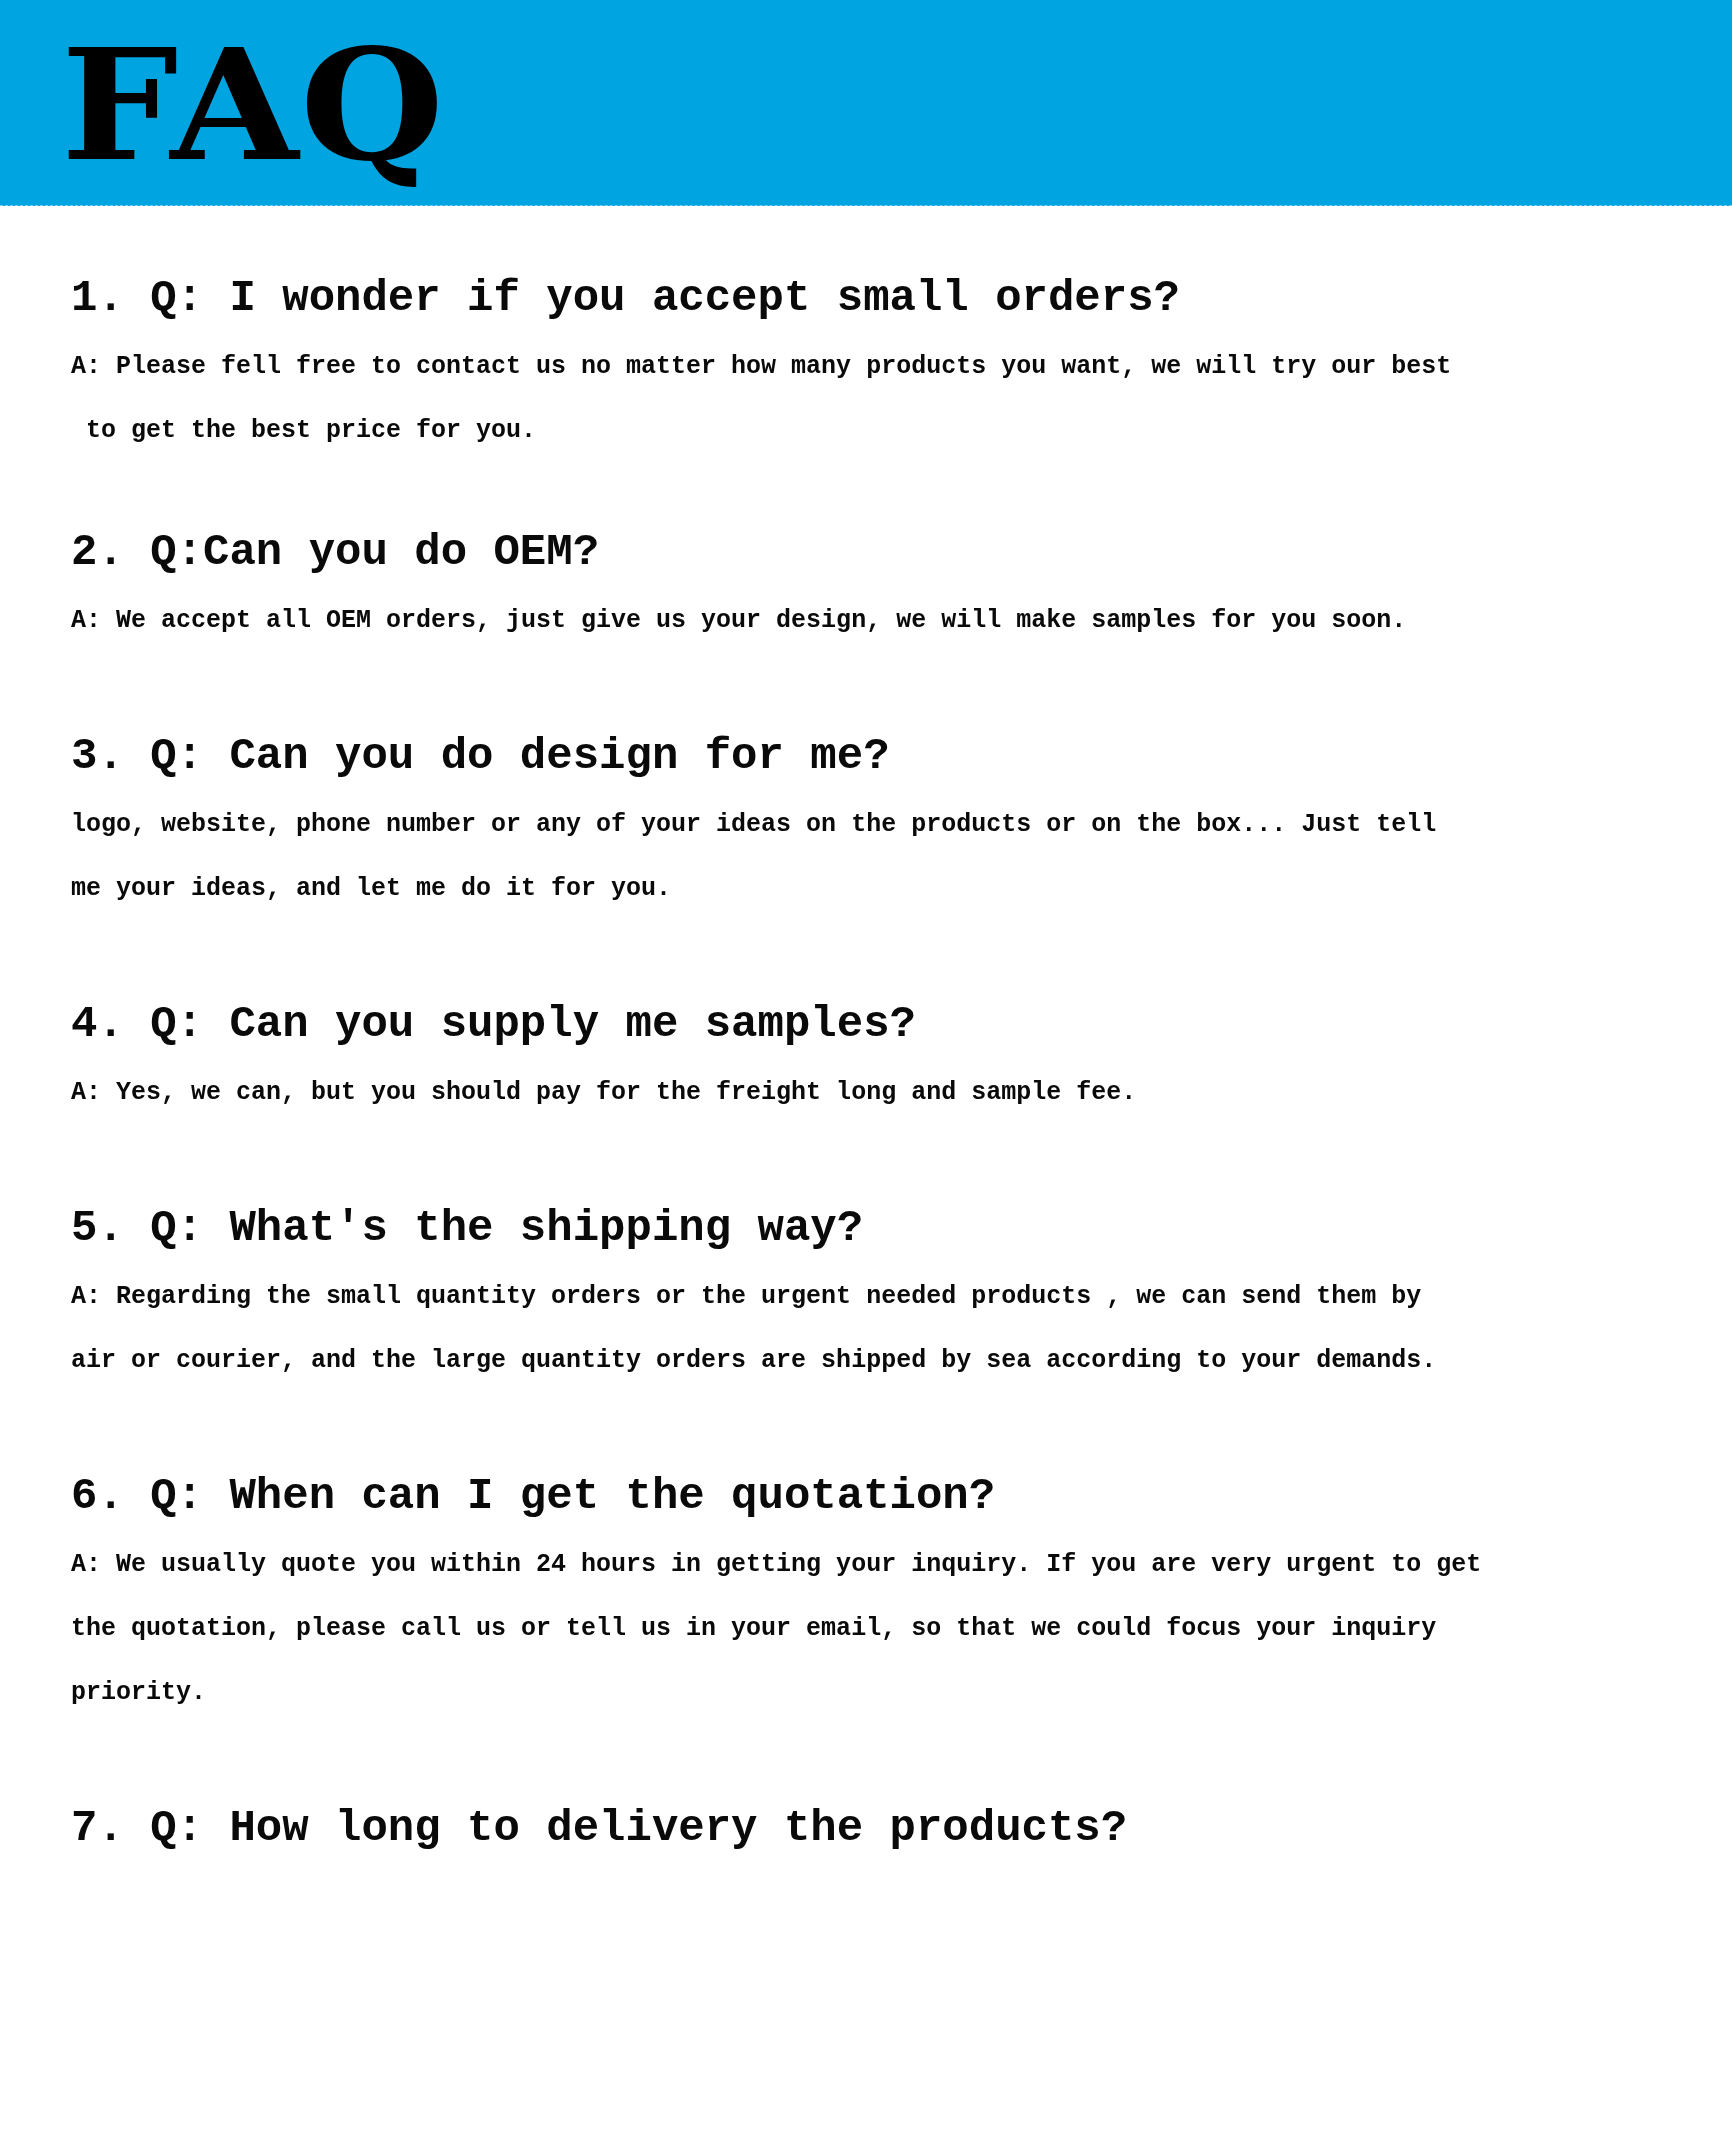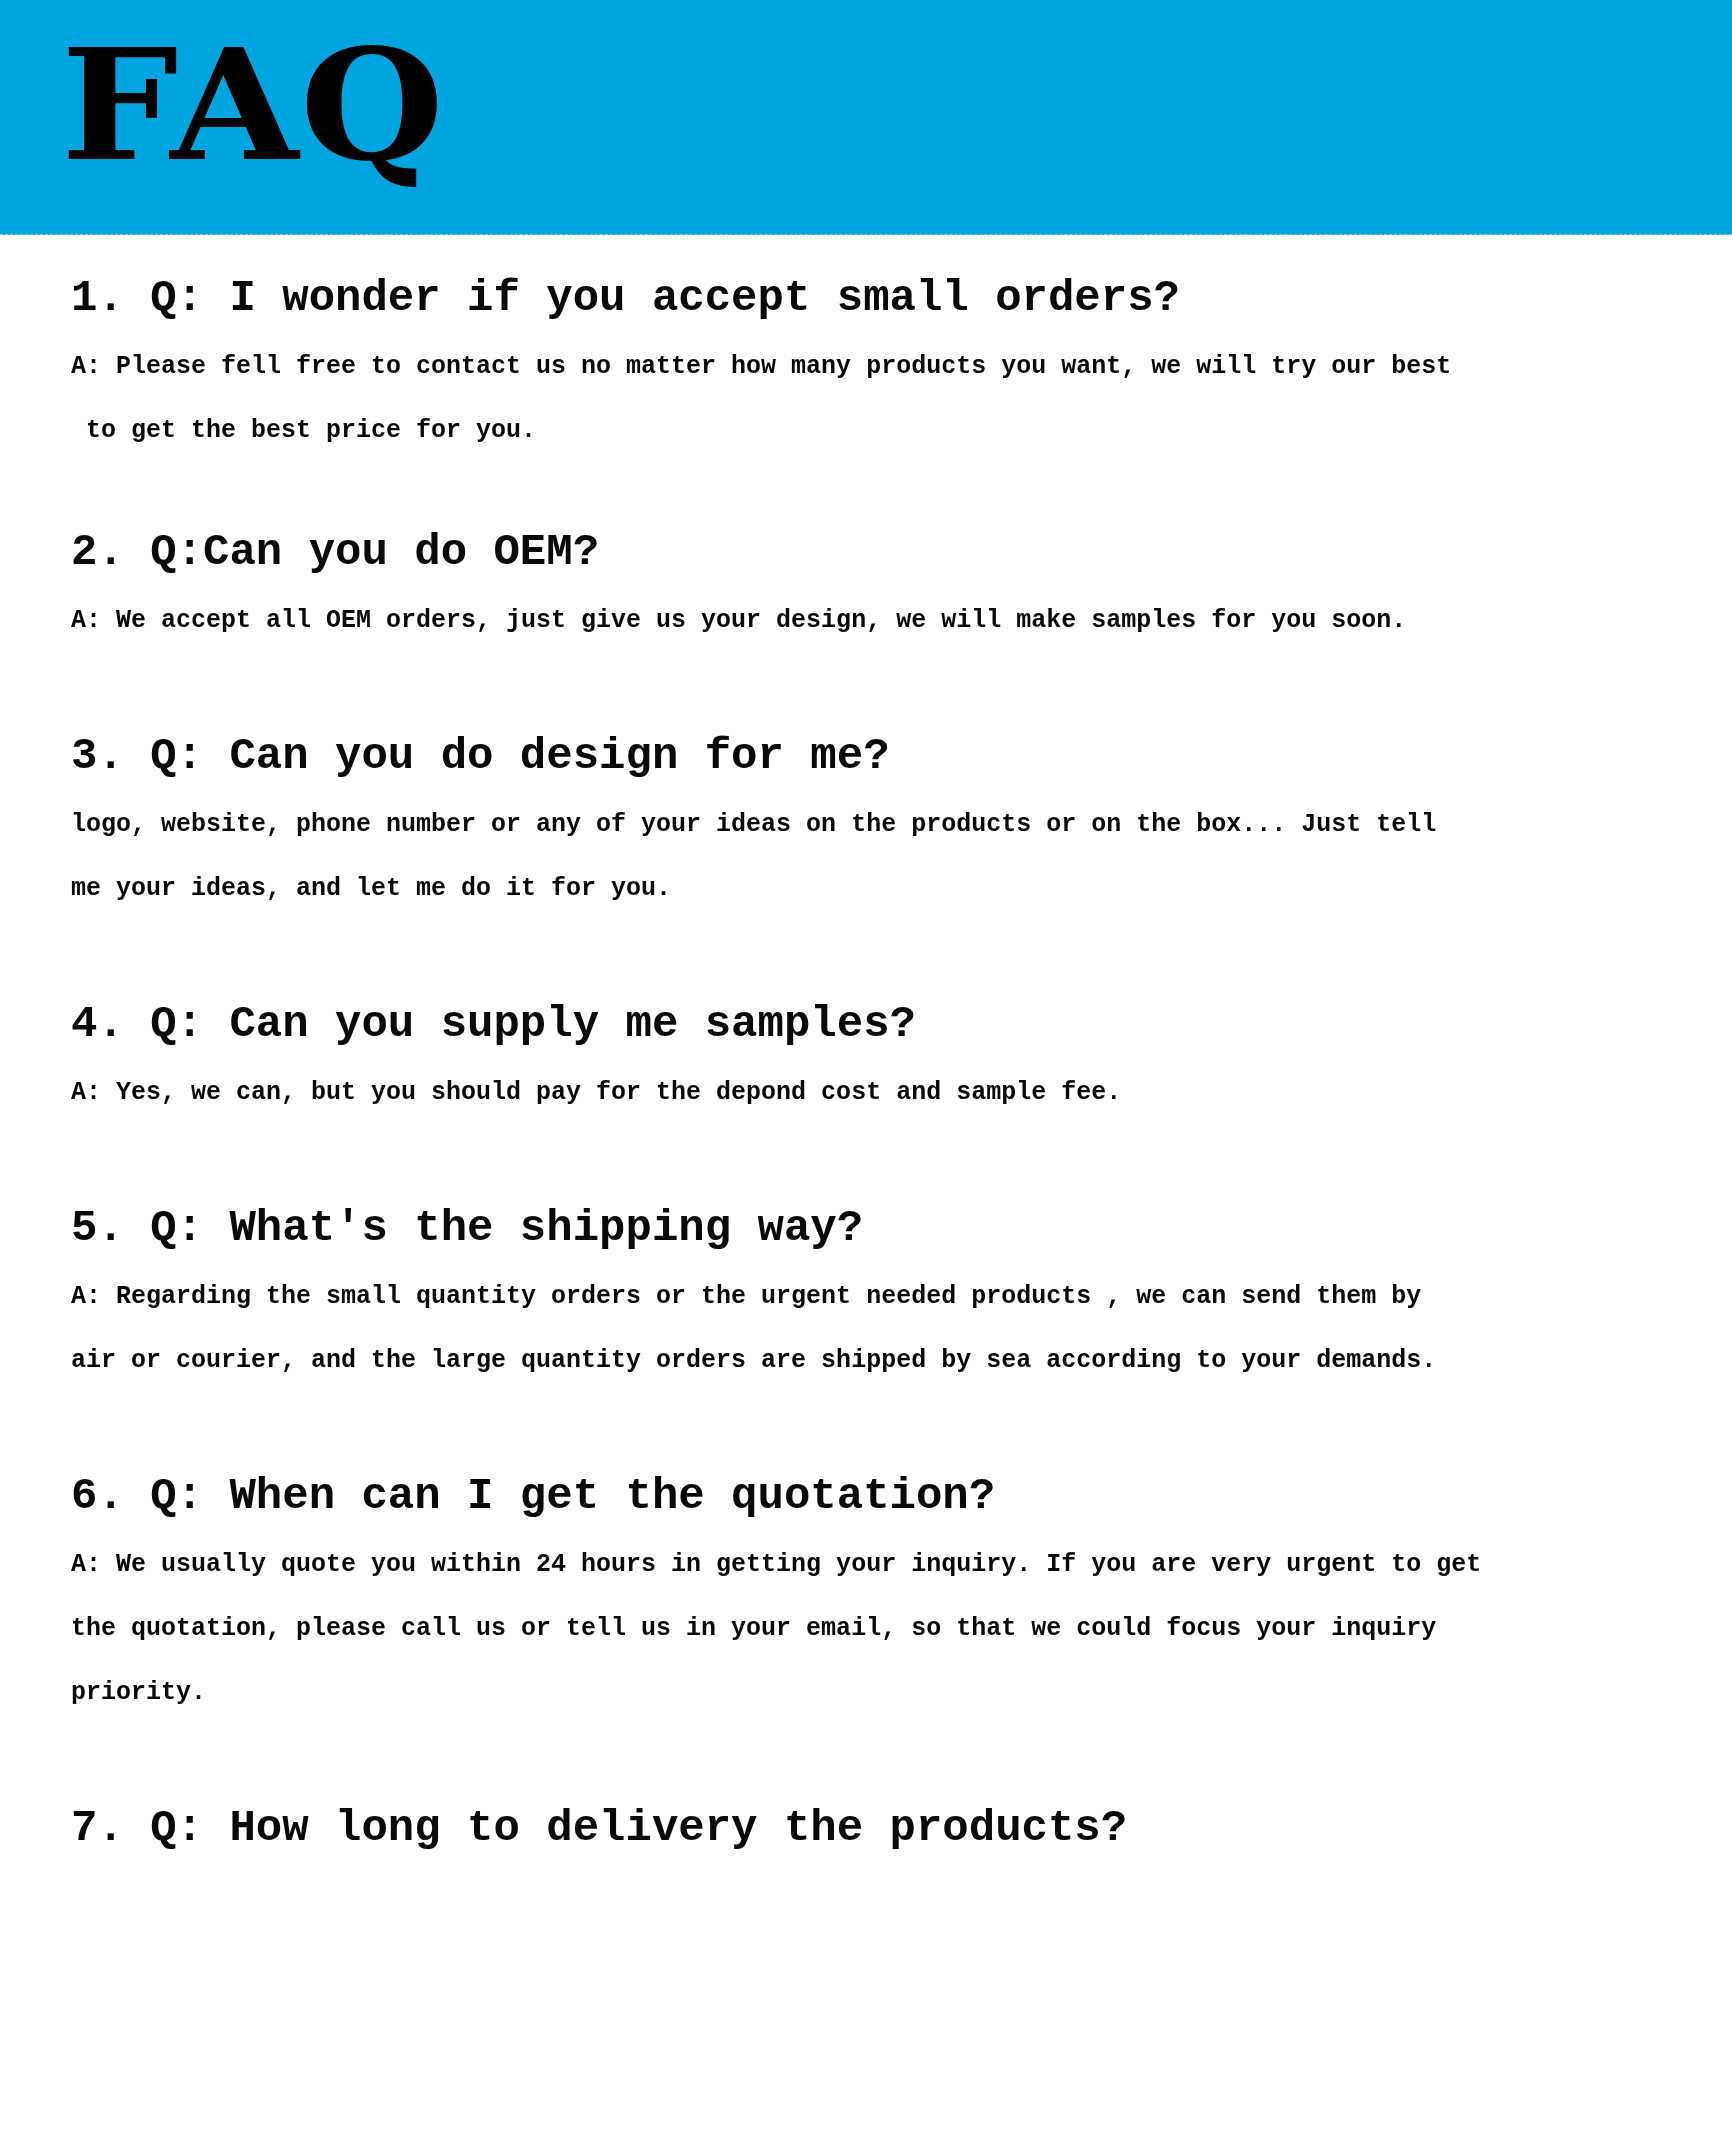--- a/index.html
+++ b/index.html
@@ -9,21 +9,21 @@
     background: #ffffff;
     font-family: "Liberation Sans", sans-serif;
     color: #0a0a0a;
     overflow: hidden;
     position: relative;
   }
   .banner {
     position: absolute;
     left: 0; top: 0;
     width: 1732px;
-    height: 235px;
+    height: 206px;
     background: #00a4e0;
     border-bottom: 1.5px dashed #7fd0f0;
     box-sizing: border-box;
   }
   .banner-title {
     position: absolute;
     left: 61px;
     top: 29px;
     font-family: "DejaVu Serif", serif;
     font-weight: 900;
@@ -84,21 +84,21 @@
     <h2 class="question">3. Q: Can you do design for me?</h2>
     <p class="answer">
       <span class="answer-line">logo, website, phone number or any of your ideas on the products or on the box... Just tell</span>
       <span class="answer-line">me your ideas, and let me do it for you.</span>
     </p>
   </div>
 
   <div class="faq-item" style="margin-bottom:67px;">
     <h2 class="question">4. Q: Can you supply me samples?</h2>
     <p class="answer">
-      <span class="answer-line">A: Yes, we can, but you should pay for the depond cost and sample fee.</span>
+      <span class="answer-line">A: Yes, we can, but you should pay for the freight long and sample fee.</span>
     </p>
   </div>
 
   <div class="faq-item" style="margin-bottom:67px;">
     <h2 class="question">5. Q: What's the shipping way?</h2>
     <p class="answer">
       <span class="answer-line">A: Regarding the small quantity orders or the urgent needed products , we can send them by</span>
       <span class="answer-line">air or courier, and the large quantity orders are shipped by sea according to your demands.</span>
     </p>
   </div>

